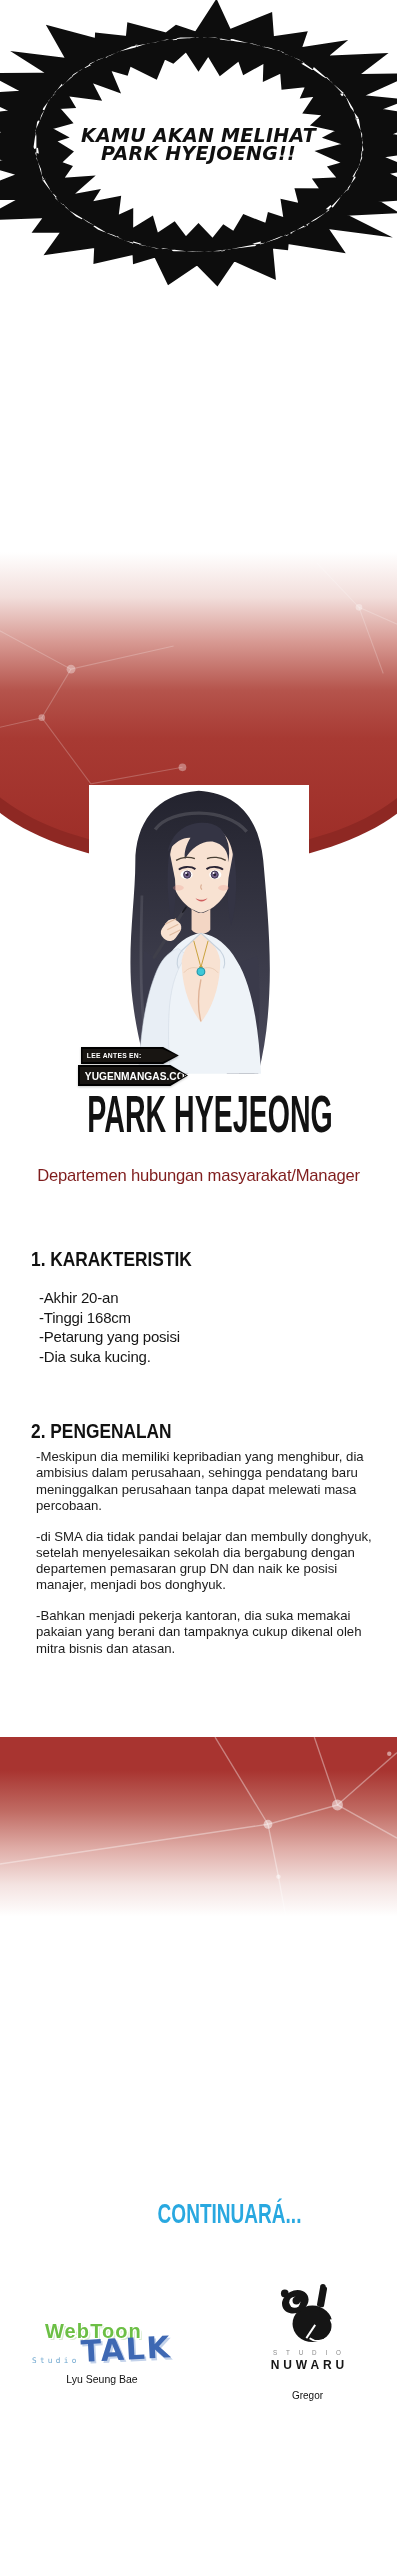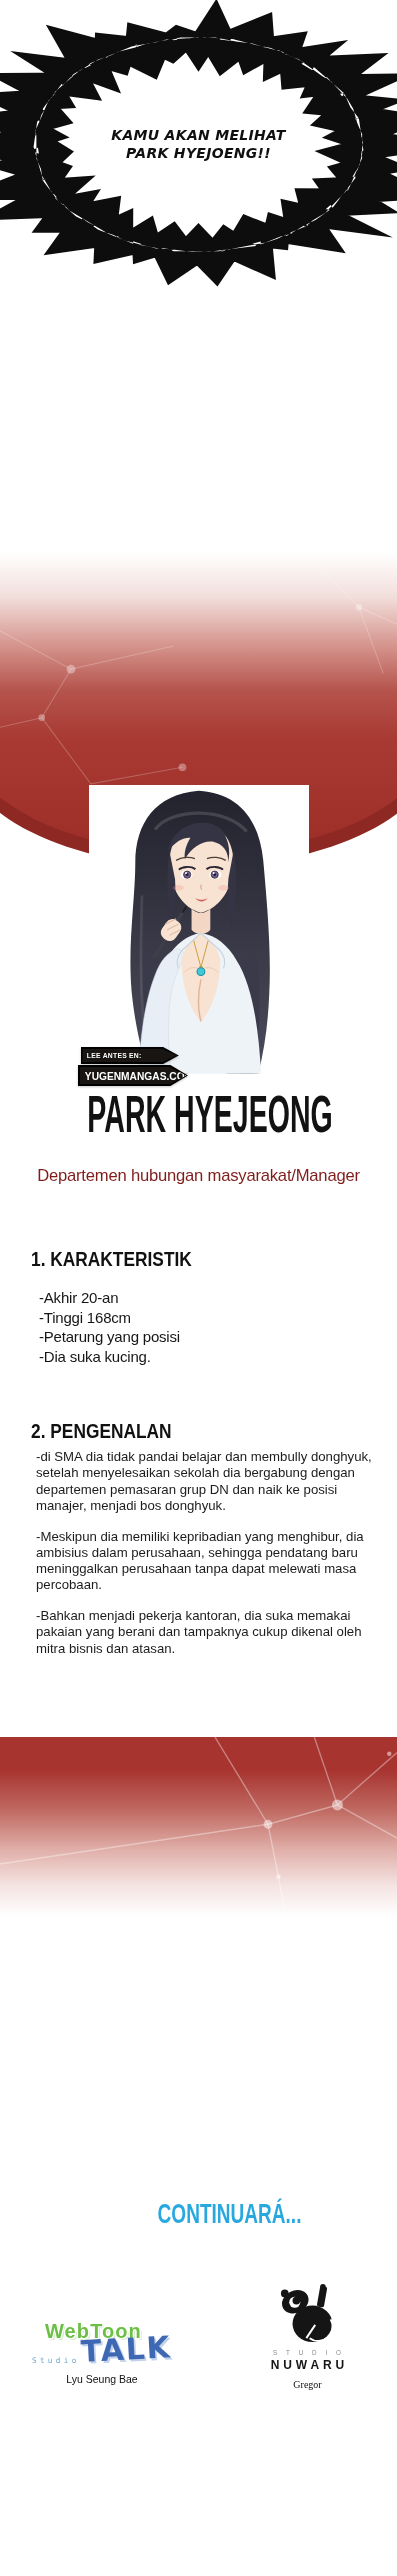--- a/index.html
+++ b/index.html
@@ -2,21 +2,21 @@
 <html style="font-size:8.8px"><head>
 <meta charset="utf-8">
 <style>
   html,body{margin:0;padding:0;background:#ffffff;}
   .canvas{position:relative;width:397px;height:2576px;margin:0 auto;background:#ffffff;overflow:hidden;
           font-family:"Liberation Sans",sans-serif;color:#1a1a1a;}
   
   .burst-svg{position:absolute;left:0;top:0;width:397px;height:298px;}
   .burst-text{position:absolute;left:0;top:126px;width:397px;text-align:center;
               font-family:"DejaVu Sans",sans-serif;font-weight:bold;font-style:italic;
-              font-size:14px;line-height:18px;color:#101010;letter-spacing:0.3px;}
+              font-size:19px;line-height:18px;color:#101010;letter-spacing:0.3px;}
   
   .dome-outer{position:absolute;left:-39px;top:552px;width:476px;height:315px;
               border-radius:0 0 50% 50% / 0 0 120px 120px;
               background:linear-gradient(180deg,rgba(142,40,35,0) 42%,#8e2823 78%);}
   .dome-inner{position:absolute;left:-36px;top:552px;width:470px;height:301px;overflow:hidden;
               border-radius:0 0 50% 50% / 0 0 119px 119px;
               background:linear-gradient(180deg,#ffffff 0%,#f2dedb 15%,#d79992 30%,#b5544c 46%,#a83a33 62%,#9d2d27 100%);}
   .mesh{position:absolute;left:0;top:0;}
   
   .portrait{position:absolute;left:89px;top:785px;width:220px;height:289px;background:#ffffff;}
@@ -62,21 +62,21 @@
            transform:rotate(-3deg);transform-origin:left center;
            text-shadow:1.7px 2.2px 0 #c3d2ea;}
   .wt-studio{position:absolute;left:32px;top:2356px;font-family:"DejaVu Sans Mono",monospace;
              font-size:7.7px;color:#6fa7cf;letter-spacing:3.3px;white-space:nowrap;}
   .wt-author{position:absolute;left:30px;top:2373px;width:144px;text-align:center;
              font-size:10.5px;color:#101010;}
   .nuwaru{position:absolute;left:258px;top:2284px;width:99px;text-align:center;}
   .nw-bear{display:block;margin:0 auto;}
   .nw-studio{margin-top:1.7px;font-size:6.3px;color:#8b8b8b;letter-spacing:8.8px;padding-left:7.7px;white-space:nowrap;}
   .nw-name{margin-top:2.2px;font-size:12px;font-weight:600;color:#161616;letter-spacing:3.9px;padding-left:3.9px;white-space:nowrap;}
-  .nw-author{margin-top:7px;font-size:10px;color:#101010;font-family:Liberation Serif, serif;}
+  .nw-author{margin-top:18px;font-size:10px;color:#101010;}
 </style>
 </head>
 <body>
 
 <div class="canvas">
 
   <svg id="burst" class="burst-svg" viewBox="0 0 720 540">
       <path d="M656.7752801394629,233.33933747019287L839.4886709510397,264.7848006880493L656.7752801394629,290.66066252980715ZM659.4246773255818,249.86728849256846L570.347364970703,273.72662587279297L650.9140870354903,309.8719672242563ZM659.819729518465,268.79371774287273L751.9676830945289,306.64763219384434L643.3299602520254,326.42586758642034ZM658.2209942411737,283.31347769204683L592.9256009925373,301.8715894873204L630.7262222318357,346.4477564132577ZM656.687086909518,291.0477941153906L799.2952336817281,358.52818844814277L609.2075237989475,371.119595801528ZM646.6988611103457,319.71475460005274L565.5480124578495,323.5768732198734L603.2706360162334,376.6956349168972ZM639.1235426366818,333.83710600236543L724.7211309296463,386.07896712653945L582.8435285204887,393.222063912701ZM634.0429359769155,341.75075244285244L533.9808119956164,341.0441591643602L552.4030400255284,412.38176575259394ZM603.8672306455285,376.1535698066742L712.4041415417131,430.47781383653125L556.4807356290112,410.11416892808063ZM598.725386810456,380.7022159867795L508.626675132635,360.0865163871566L518.8852204926619,428.2543826460883ZM582.1636581337216,393.713213659339L627.0795663182232,458.9237733076162L493.10786542097674,437.651064753092ZM559.3273648592733,408.4816484435661L485.91741627481605,384.34883846893L471.8536703873642,443.86710858525026ZM524.9466357496257,425.715227152553L522.4233713829833,453.7677435524057L460.56821705503495,446.6589008994378ZM530.4174537185596,423.30572624119225L441.16439468010924,388.0463378635872L400.39309184368324,456.21524092306333ZM493.812705302701,437.4223236364801L500.40966995918563,507.7484680739241L387.57905300737366,457.1700293022493ZM464.9577347635462,445.6132560045563L404.9203547965631,406.5723401794223L363.6534370715003,457.9854654051004ZM441.09755289597445,450.70273944013866L394.3792293940919,519.5206941986727L333.35579325121495,457.22545238359965ZM408.9206206807671,455.37648330706725L360,404.19865123456793L311.0793793192329,455.37648330706725ZM393.8336144550757,456.74954535528417L304.68245228300793,517.1361804522937L271.9693012265591,449.3718495030679ZM360.1199390990512,457.99998433591077L316.8308886982164,400.936111983744L251.51566892577176,444.7362353836038ZM317.8631586443034,456.0570327749408L241.23293002631428,478.92311734579965L239.46138780295905,441.4829777481416ZM295.65332624257496,453.4383790100985L277.32845826093455,390.3869007194063L210.14786473206968,431.79671739849977ZM286.07448350600527,451.9560549154657L169.36601676639705,478.50420303224985L172.52731514630383,415.0167374045806ZM241.40975402987613,442.03613706357214L241.65187395600032,376.9940666258246L166.18408704065664,411.6053331864881ZM235.31208997485214,440.26894695606615L78.93617570281941,462.6187938265627L131.6781123591992,389.1385921747961ZM210.06448209056262,431.7652949570178L219.74673792562908,354.56046316405315L115.0979173176164,375.20396594913063ZM184.45523983235617,420.94142779366257L57.28423244614578,421.8041221804601L101.56285712519878,361.53473442343693ZM146.88374224386527,399.9469057880071L183.03966507251013,342.39783651624435L98.5950012665495,358.16974932628943ZM137.02165752387646,393.1242747229618L-40.4490636831743,400.0934175649537L80.95035126486619,333.95953899112044ZM111.96061367523916,372.2498070615661L173.58784349015377,317.8442652438873L75.85770317650656,324.8802537869395ZM102.29043173939277,362.33672552676467L-91.7053523194545,362.7012713432955L66.08643066792467,301.2805699069607ZM95.08835637878042,353.982792978729L132.35246175333845,300.9681046398192L60.65120258492345,274.90721943885217ZM79.64943301906908,331.76780102141714L-22.828548878086337,302.05116180375865L60.00480523048992,263.1093429169533ZM77.44599741007215,327.86441119567036L134.12397615475814,274.5923309076685L63.732699207600604,231.17757456705704ZM65.99209319730284,300.97805906057454L-113.87328385676642,269.43367718630026L65.99209319730284,223.02194093942555ZM60.291425538932685,270.63711595105895L126.37760220182514,248.97581757268227L67.82371604689519,217.5300274133526ZM60.00934944917674,260.45260898528943L-76.93192730071087,210.60180600976847L79.41146442061927,192.6417391514899ZM61.35773147388022,243.3737491126115L133.4341816346707,223.21706131388004L91.08087246693191,175.12262605227716ZM65.56904781314194,224.4096821903166L-52.09891204912714,169.8207472595543L103.65101304496903,160.18643816509177ZM75.80046414011775,199.23025812499492L138.15626507106862,195.5413494054423L112.06110477008795,151.65375184432366ZM81.38341116721415,189.32772593908413L-25.823402536390915,132.51311824557106L136.23813647717785,131.4466893958125ZM94.61137962057842,170.60597510838105L185.17016787051736,182.57010816877084L152.8243084931065,120.242876208269ZM111.96897111885156,151.74216761072674L18.486025865797558,92.30239027597239L169.0725044086176,110.81763411666554ZM129.21974752744532,136.77034029701315L219.53382203158495,169.29902250154754L190.4333294981982,100.31201880379055ZM133.5919306741428,133.40881928836131L83.15863253589367,44.6545560322522L232.6498738797061,84.53616288229901ZM159.29655264153428,116.32259624593976L231.4960348456501,137.13791705372626L249.8616365315746,79.68658600804537ZM169.95668181040602,110.34285870510595L172.4515319324136,58.605146552629805L289.2843215758421,71.52303046283387ZM192.80946506638935,99.25923687931706L284.28924232326113,144.42302823002385L315.74242401003386,68.14457529662911ZM226.2621500593783,86.55331209417784L230.9332475893323,40.05229709276128L332.3376718417893,66.83500120829598ZM242.7189561520904,81.59816637235332L314.4739821226392,115.47838472362585L369.61336903158406,66.10065754329352ZM281.9532340738393,72.7489407441829L319.06659062324667,44.513782626461364L383.4911506811122,66.6018100022122ZM319.0610266595211,67.83355359836335L359.99999999999994,130.02145679012347L400.9389733404788,67.83355359836335ZM348.15465573120883,66.15284396979894L392.6266281681047,-2.650029907274643L426.7255228639858,70.9095438205874ZM355.20262138602646,66.02506220759281L398.55557349513225,137.912166936458L472.83206476879405,80.39104803797773ZM382.36420233879585,66.54537475404689L493.4887074730543,21.398039081138137L498.47577772923876,88.12928122489771ZM417.6498049290465,69.65296340904627L440.98645807328523,136.22999337439504L515.738158580868,94.4793887656387ZM441.65876773809515,73.40059554271403L558.2043507699792,56.28970199238654L541.1552723985681,105.76893224340151ZM478.76464172577636,82.012939397586L476.6539040524022,148.6521400619622L553.6709360720175,112.3145484579118ZM507.2547351070494,91.23605937993946L631.4470692725472,72.44828640358224L571.0974467724366,122.73442094776303ZM504.77164145589273,90.33217938809608L510.5684936618002,162.63197600452284L608.2781519522152,151.97983199760296ZM536.0792130980205,103.31111537844245L704.646664310318,95.97608398613124L618.1015592339968,162.0942774407596ZM569.1041242654021,121.45667841839679L543.5714827852235,178.59854131685248L624.1294231592054,169.0619891950659ZM588.3401839511073,134.87543417470886L751.9694708474585,132.58252092246084L635.9594344116465,185.12181788176628ZM592.8202350404329,138.39261704043878L548.149539985857,205.6352595602819L651.286386186481,215.10431211478246ZM623.921204374454,168.80984266224777L739.2772789306081,180.4372699791925L651.1347199495737,214.70401437648712ZM624.9825213651541,170.10439125114624L561.9865866988728,227.4244693048552L659.3388090160288,248.99427764990347ZM638.1135401405645,188.50984772734816L787.7939097748219,212.43748730320223L659.9673952340228,264.8896096909494ZM650.7218591537921,213.63214609313675L583.7487714641204,249.52626098823598L659.3751902523643,274.64323167356633Z" fill="#0d0d0d"></path>
     </svg>
   <div class="burst-text">
@@ -193,22 +193,22 @@
   <div class="sec-h h1">1. KARAKTERISTIK</div>
   <div class="items">
     <div>-Akhir 20-an</div>
     <div>-Tinggi 168cm</div>
     <div>-Petarung yang posisi</div>
     <div>-Dia suka kucing.</div>
   </div>
 
   <div class="sec-h h2">2. PENGENALAN</div>
   <div class="paras">
+    <p>-Meskipun dia memiliki kepribadian yang menghibur, dia ambisius dalam perusahaan, sehingga pendatang baru meninggalkan perusahaan tanpa dapat melewati masa percobaan.</p>
     <p>-di SMA dia tidak pandai belajar dan membully donghyuk, setelah menyelesaikan sekolah dia bergabung dengan departemen pemasaran grup DN dan naik ke posisi manajer, menjadi bos donghyuk.</p>
-    <p>-Meskipun dia memiliki kepribadian yang menghibur, dia ambisius dalam perusahaan, sehingga pendatang baru meninggalkan perusahaan tanpa dapat melewati masa percobaan.</p>
     <p>-Bahkan menjadi pekerja kantoran, dia suka memakai pakaian yang berani dan tampaknya cukup dikenal oleh mitra bisnis dan atasan.</p>
   </div>
 
   <div class="band2">
     <svg class="mesh" width="397" height="185" viewBox="0 0 720 335">
       <g stroke="rgba(255,255,255,0.38)" stroke-width="2.5" fill="none">
         <path d="M570,0 L612,123 L486,158 L505,253 L520,335"></path>
         <path d="M612,123 L720,28"></path>
         <path d="M612,123 L720,183"></path>
         <path d="M486,158 L390,0"></path>

